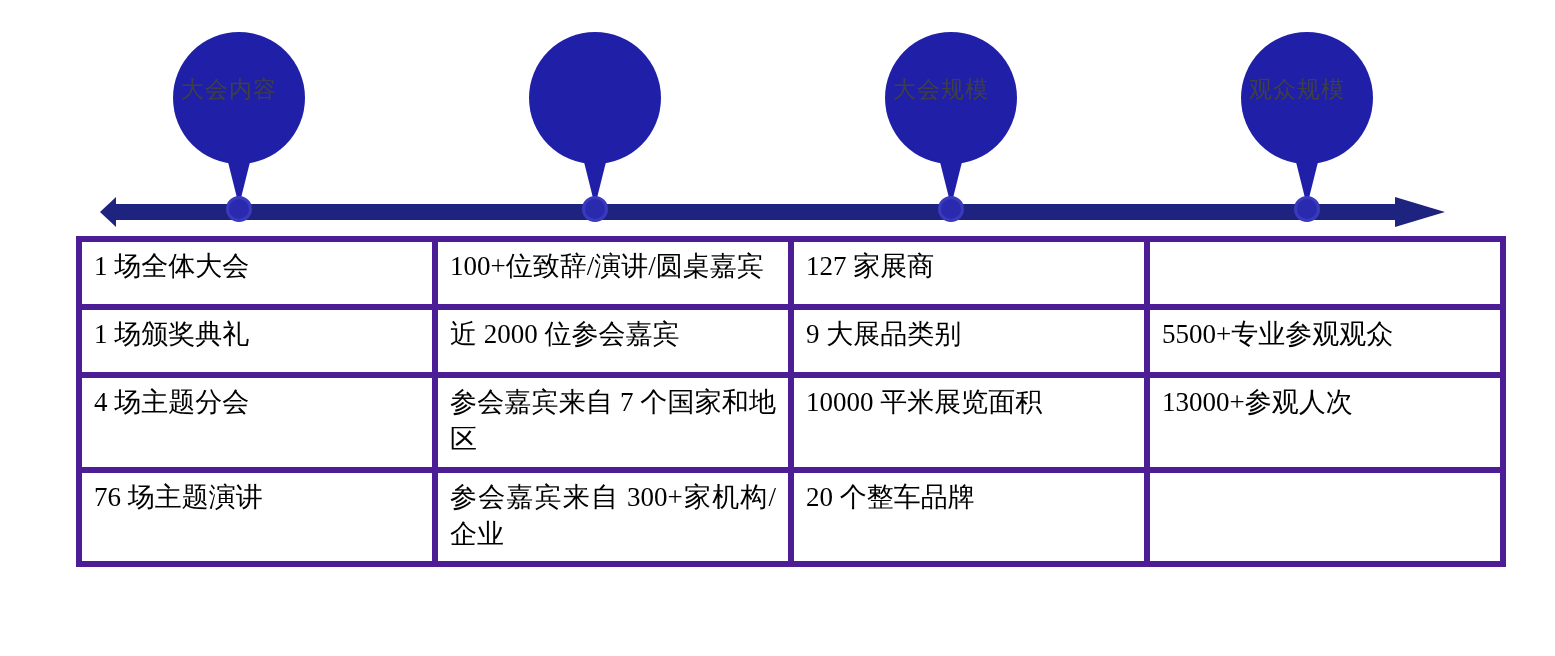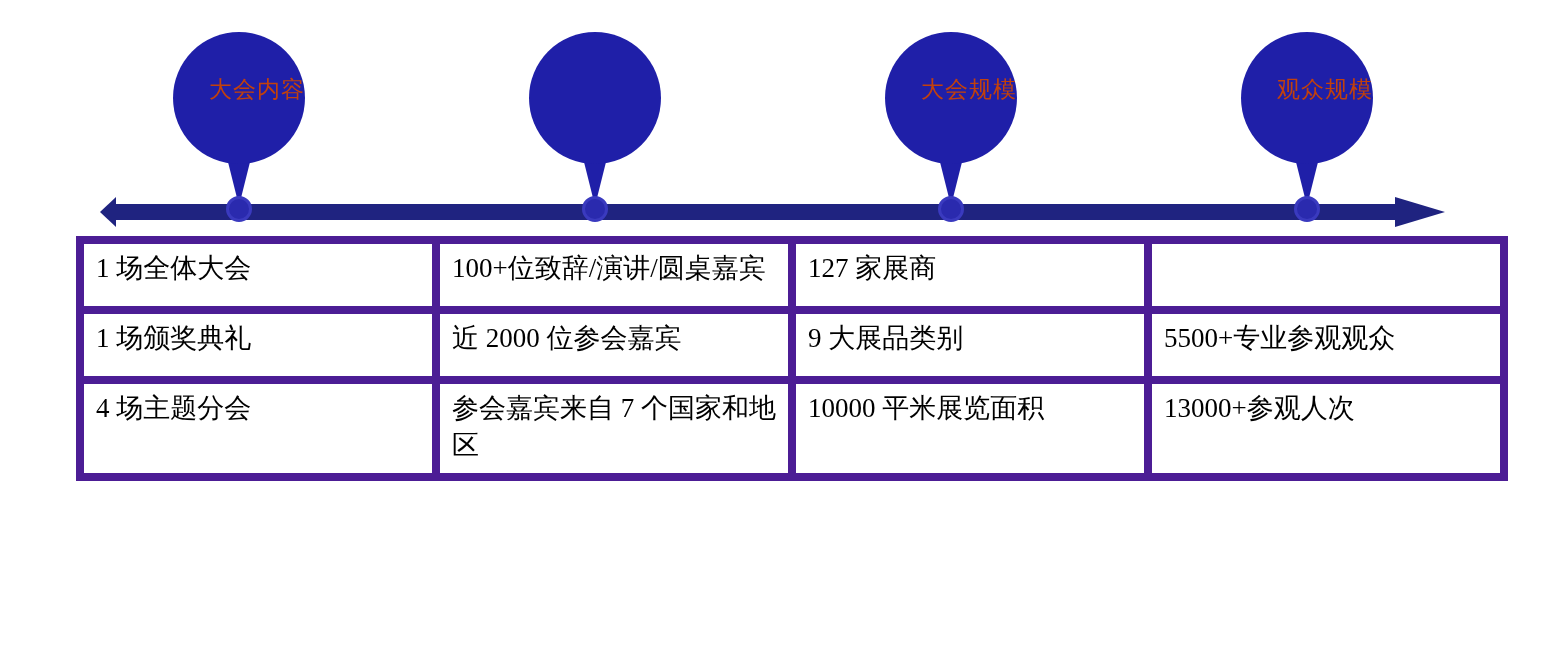--- a/index.html
+++ b/index.html
@@ -57,25 +57,25 @@
     top: 62px;
     width: 0;
     height: 0;
     margin-left: -28px;
     border-left: 28px solid transparent;
     border-right: 28px solid transparent;
     border-top: 112px solid #1F1FA8;
   }
   .pin-label {
     position: absolute;
-    left: 0;
+    left: 8px;
     top: 42px;
     width: 132px;
-    text-align: right;
-    color: #c2410c;
+    text-align: left;
+    color: #404040;
     font-size: 23px;
     font-family: "Liberation Serif", serif;
     letter-spacing: 1px;
     z-index: 3;
   }
 
   
   .arrow-bar {
     position: absolute;
     left: 100px;
@@ -127,21 +127,21 @@
   
   #data-table {
     position: absolute;
     left: 76px;
     top: 236px;
     width: 1424px;
     border-collapse: collapse;
     table-layout: fixed;
   }
   #data-table td {
-    border: 8px solid #4c1d95;
+    border: 6px solid #4c1d95;
     vertical-align: top;
     padding: 6px 12px 8px 12px;
     font-size: 27px;
     line-height: 1.38;
     font-family: "Liberation Serif", serif;
     color: #000000;
     height: 48px;
   }
   #data-table col.c1 { width: 356px; }
   #data-table col.c2 { width: 356px; }
@@ -222,16 +222,22 @@
         <td>近 2000 位参会嘉宾</td>
         <td>9 大展品类别</td>
         <td>5500+专业参观观众</td>
       </tr>
       <tr>
         <td>4 场主题分会</td>
         <td class="cell-justify">参会嘉宾来自 7 个国家和地区</td>
         <td>10000 平米展览面积</td>
         <td>13000+参观人次</td>
       </tr>
+      <tr>
+        <td>76 场主题演讲</td>
+        <td class="cell-justify">参会嘉宾来自 300+家机构/企业</td>
+        <td>20 个整车品牌</td>
+        <td></td>
+      </tr>
     </tbody>
   </table>
 
 </div>
 
 </body></html>

